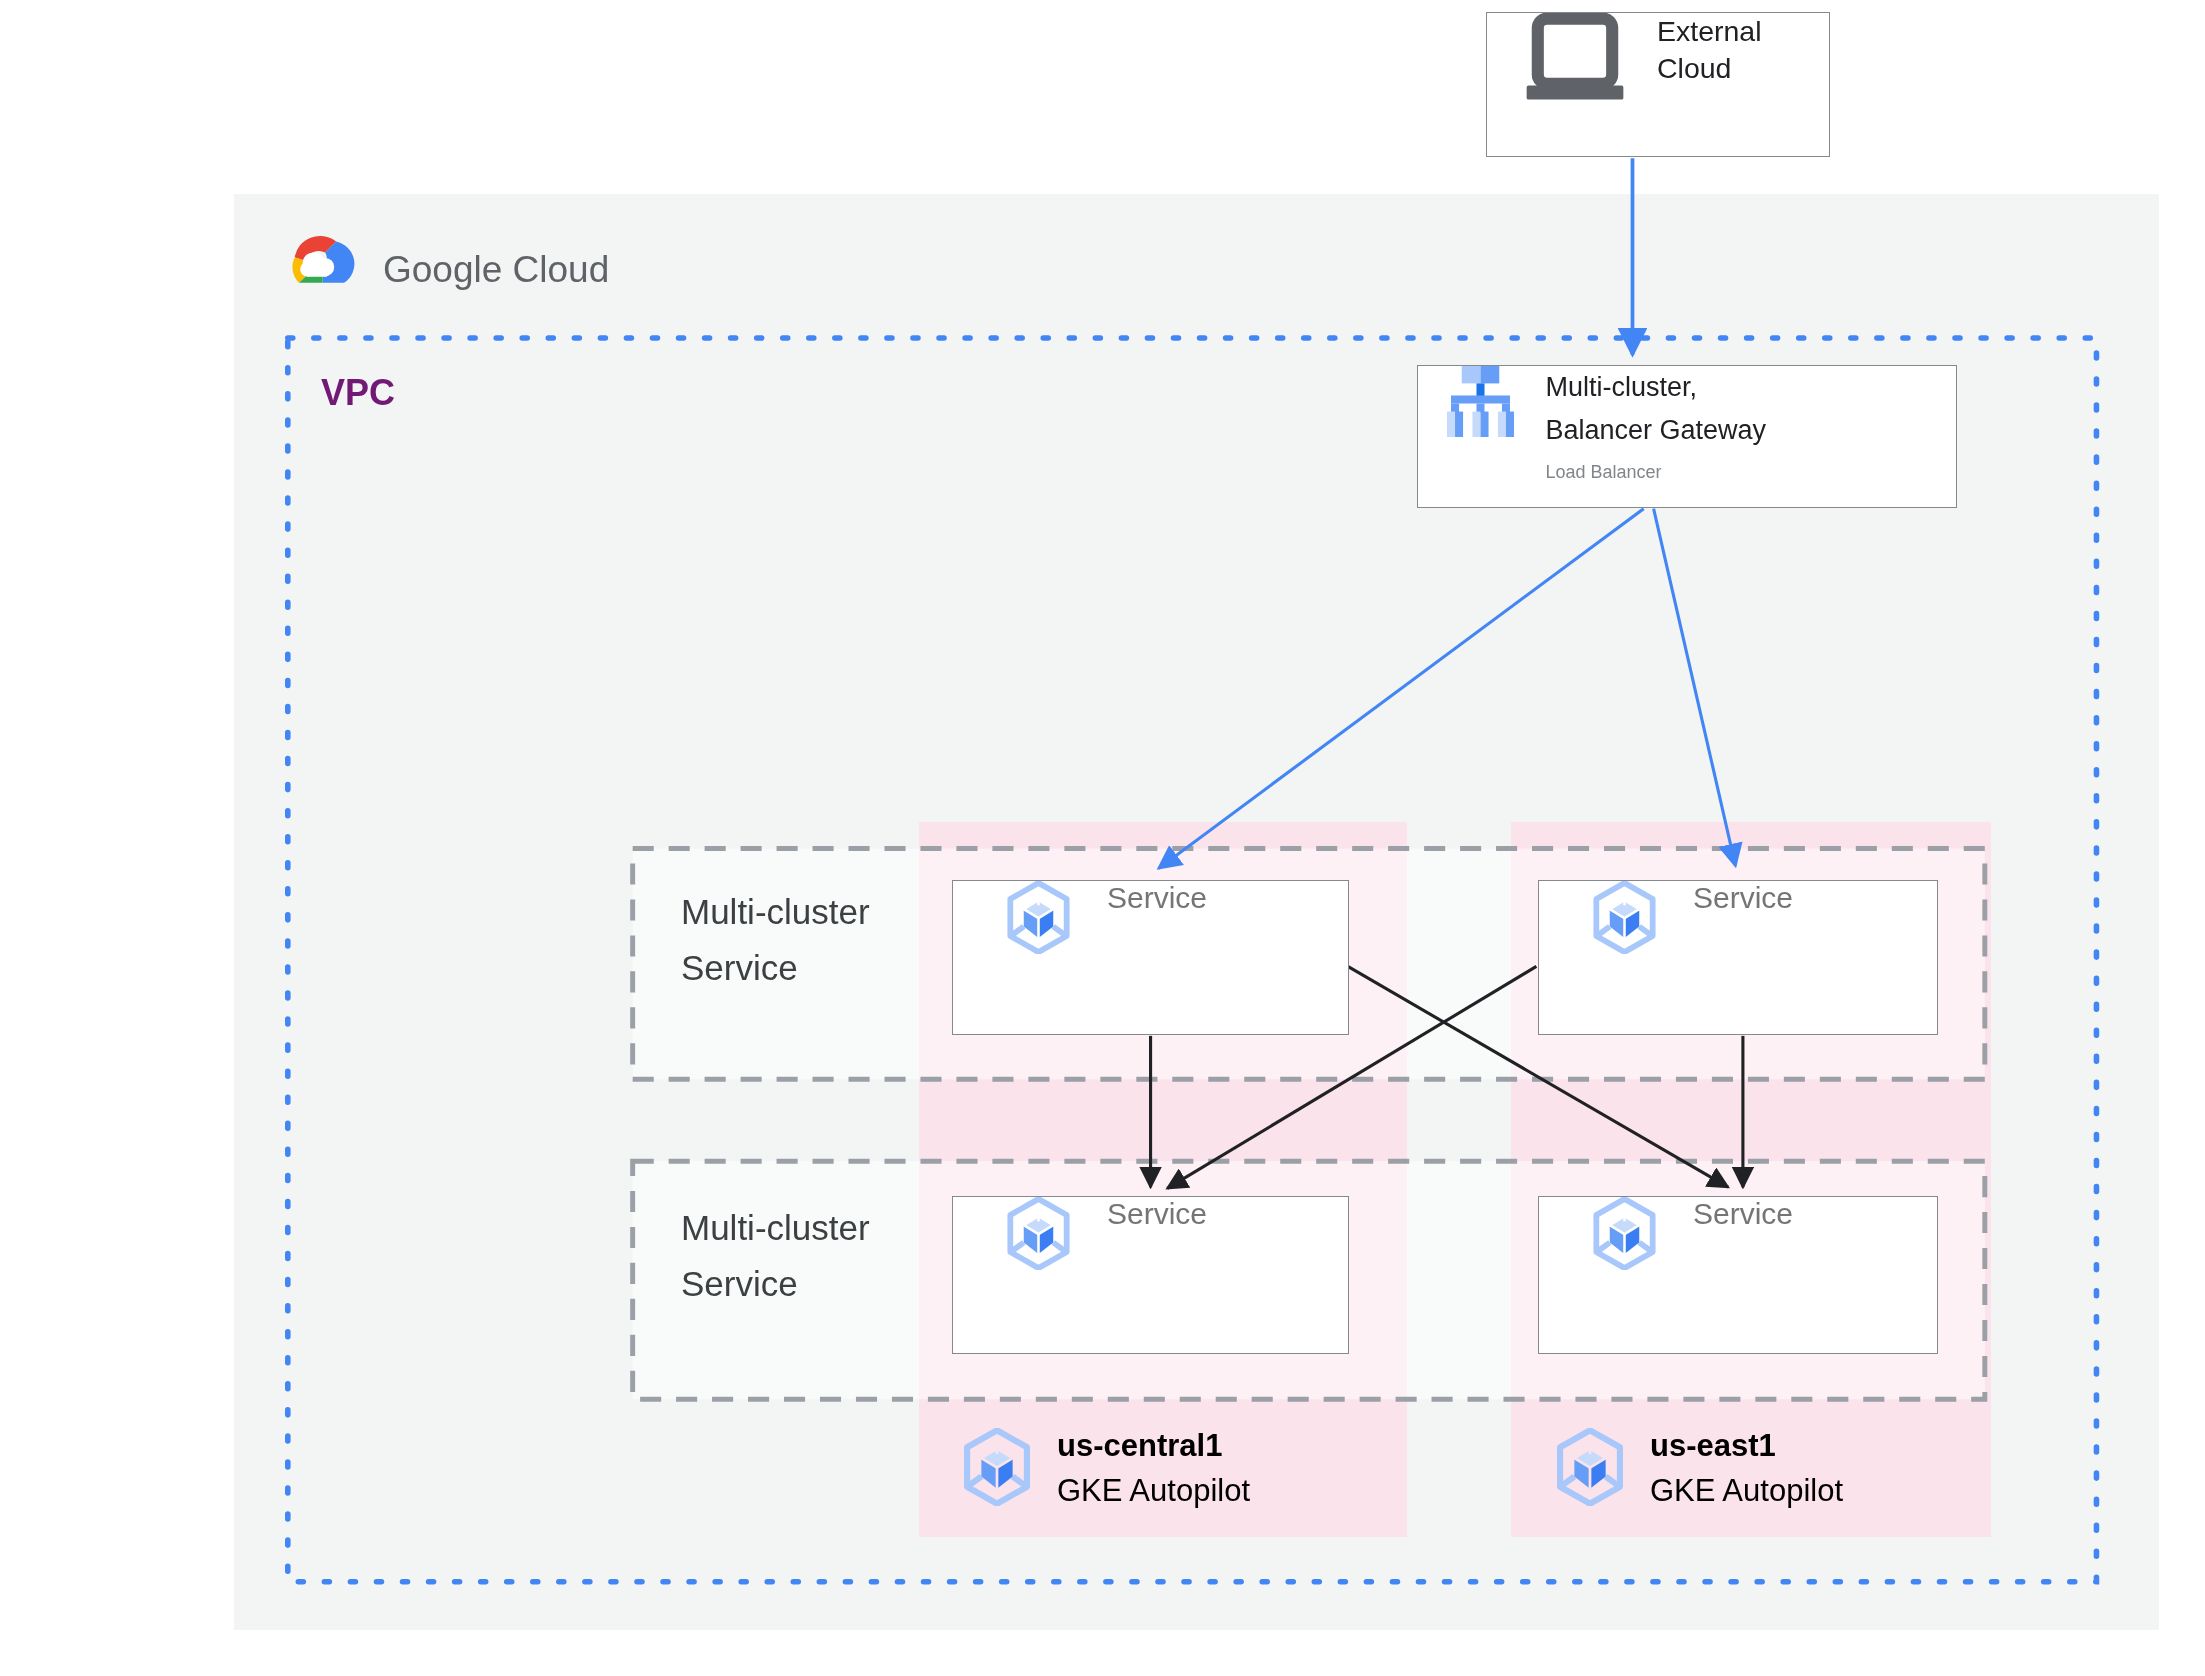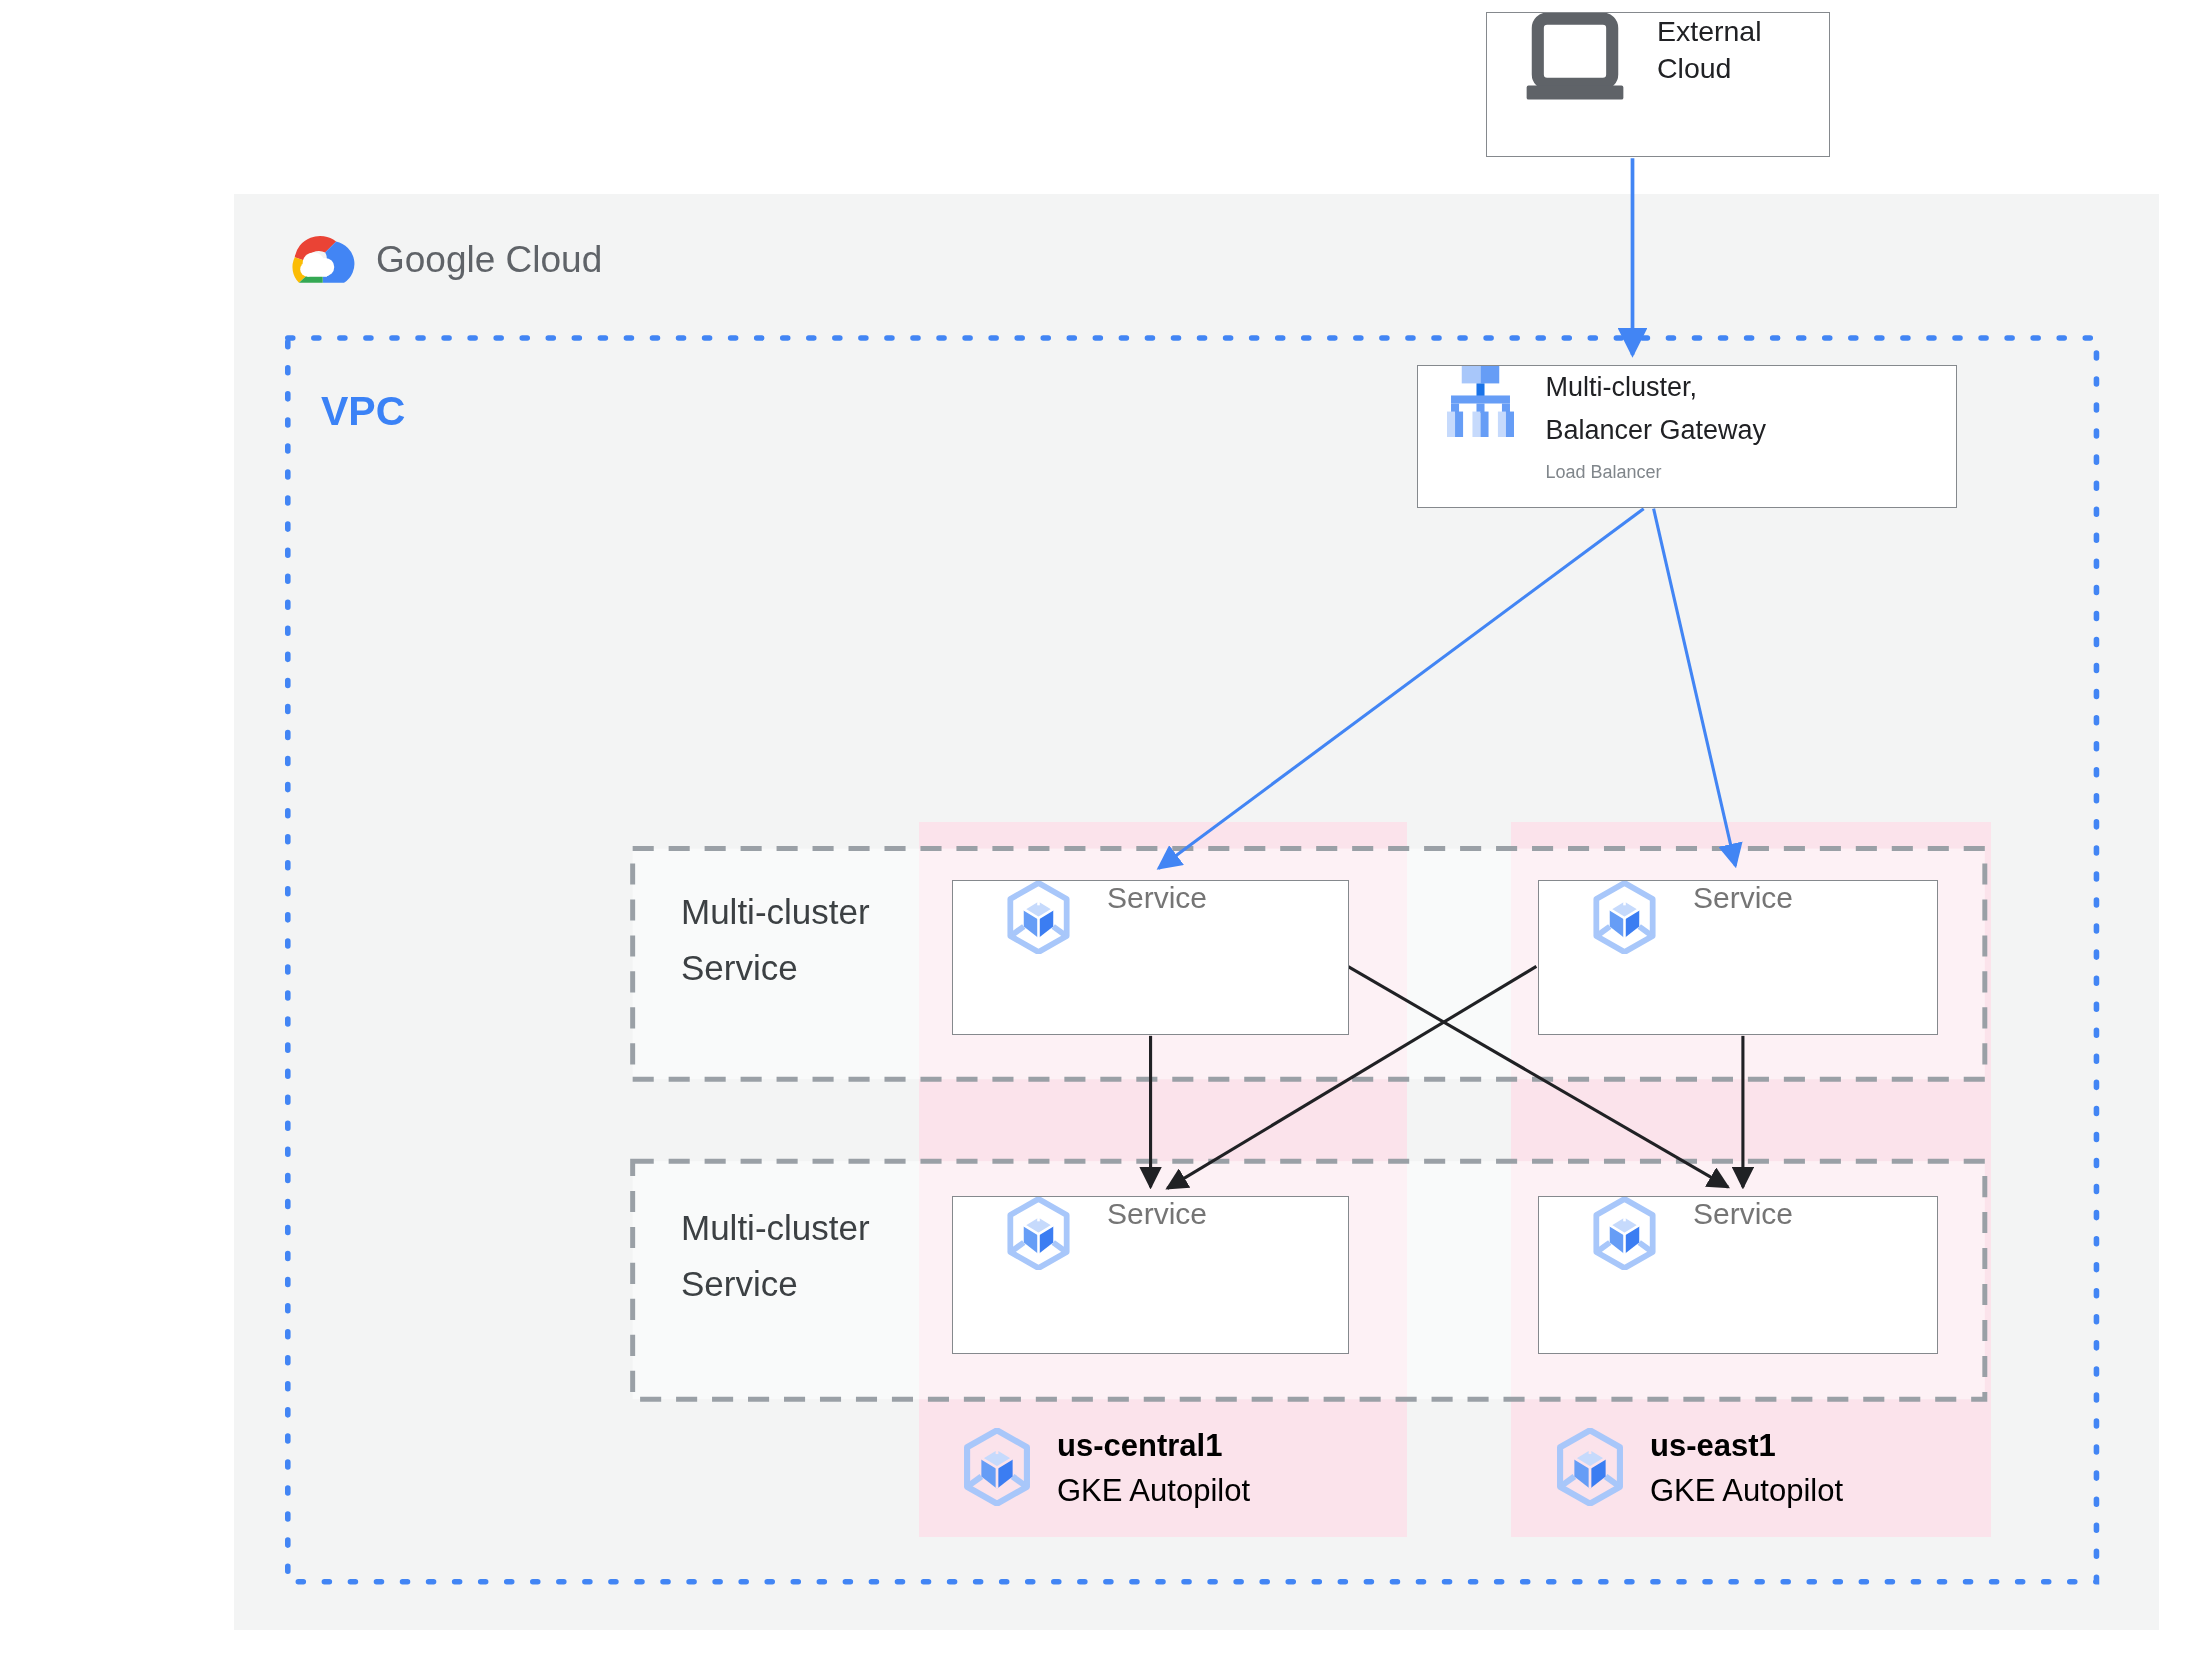--- a/index.html
+++ b/index.html
@@ -12,23 +12,23 @@
   .pink-col{top:822px;height:715px;background:#FBE3EB;}
   .pink-col.c1{left:919px;width:488px;}
   .pink-col.c2{left:1511px;width:480px;}
   svg.overlay{left:0;top:0;width:2205px;height:1676px;z-index:3;}
   .white-box{
     background:#ffffff;border:1.2px solid #85898D;box-sizing:border-box;
     display:flex;align-items:flex-start;z-index:4;
   }
   .ext-box{left:1486px;top:12.4px;width:344px;height:145px;padding-left:32px;gap:26px;}
   .ext-text{font-size:28.5px;line-height:37px;color:#202124;}
-  .logo{left:285px;top:228px;display:flex;align-items:center;gap:18px;z-index:4;}
+  .logo{left:285px;top:228px;display:flex;align-items:flex-end;gap:25px;z-index:4;}
   .logo-text{font-size:37px;color:#5F6368;font-weight:500;letter-spacing:0px;}
-  .vpc-label{left:321px;top:388px;font-size:41px;font-weight:bold;color:#3b82f6;z-index:4;}
+  .vpc-label{left:321px;top:372px;font-size:36px;font-weight:bold;color:#701a75;z-index:4;}
   .lb-box{left:1417px;top:365px;width:540px;height:143px;padding-left:28.5px;gap:32px;}
   .lb-line{font-size:27px;line-height:43px;color:#202124;}
   .lb-sub{font-size:18px;line-height:41px;color:#80868B;}
   .row-label{left:681px;font-size:35px;line-height:56px;color:#3C4043;z-index:4;}
   .row-label.r1{top:884px;} .row-label.r2{top:1200px;}
   .svc-box{padding-left:53px;gap:36px;}
   .svc-box.r1l{left:952px;top:880px;width:397px;height:155px;}
   .svc-box.r1r{left:1538px;top:880px;width:400px;height:155px;}
   .svc-box.r2l{left:952px;top:1196px;width:397px;height:158px;}
   .svc-box.r2r{left:1538px;top:1196px;width:400px;height:158px;}

